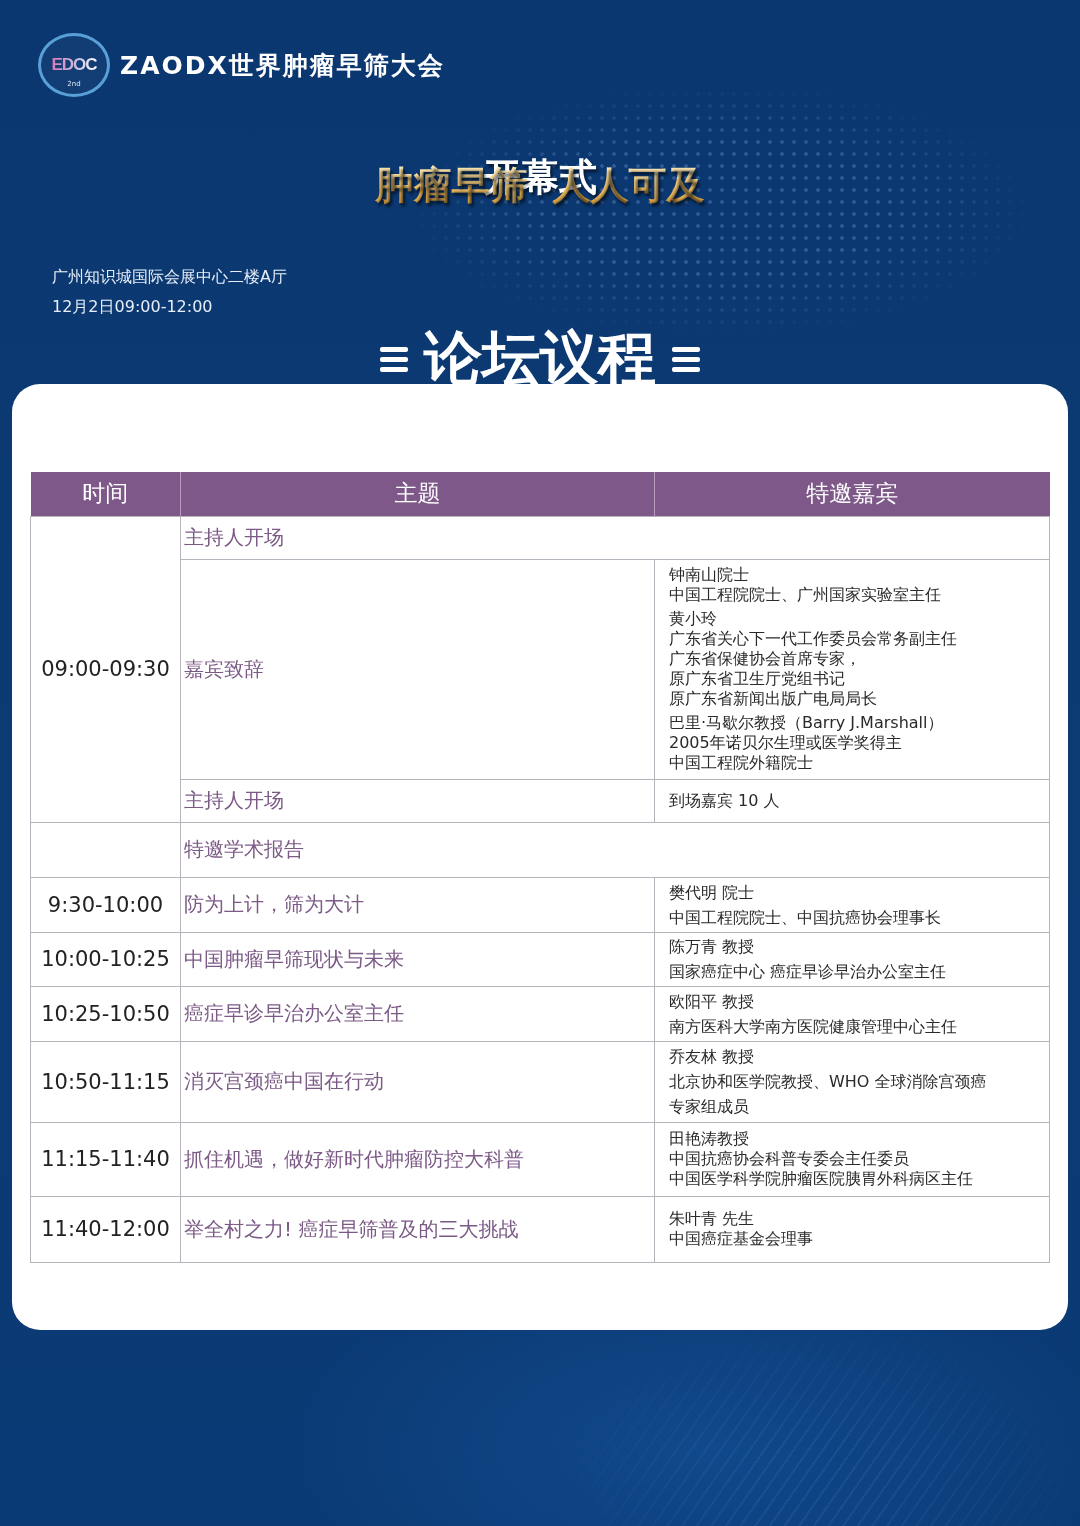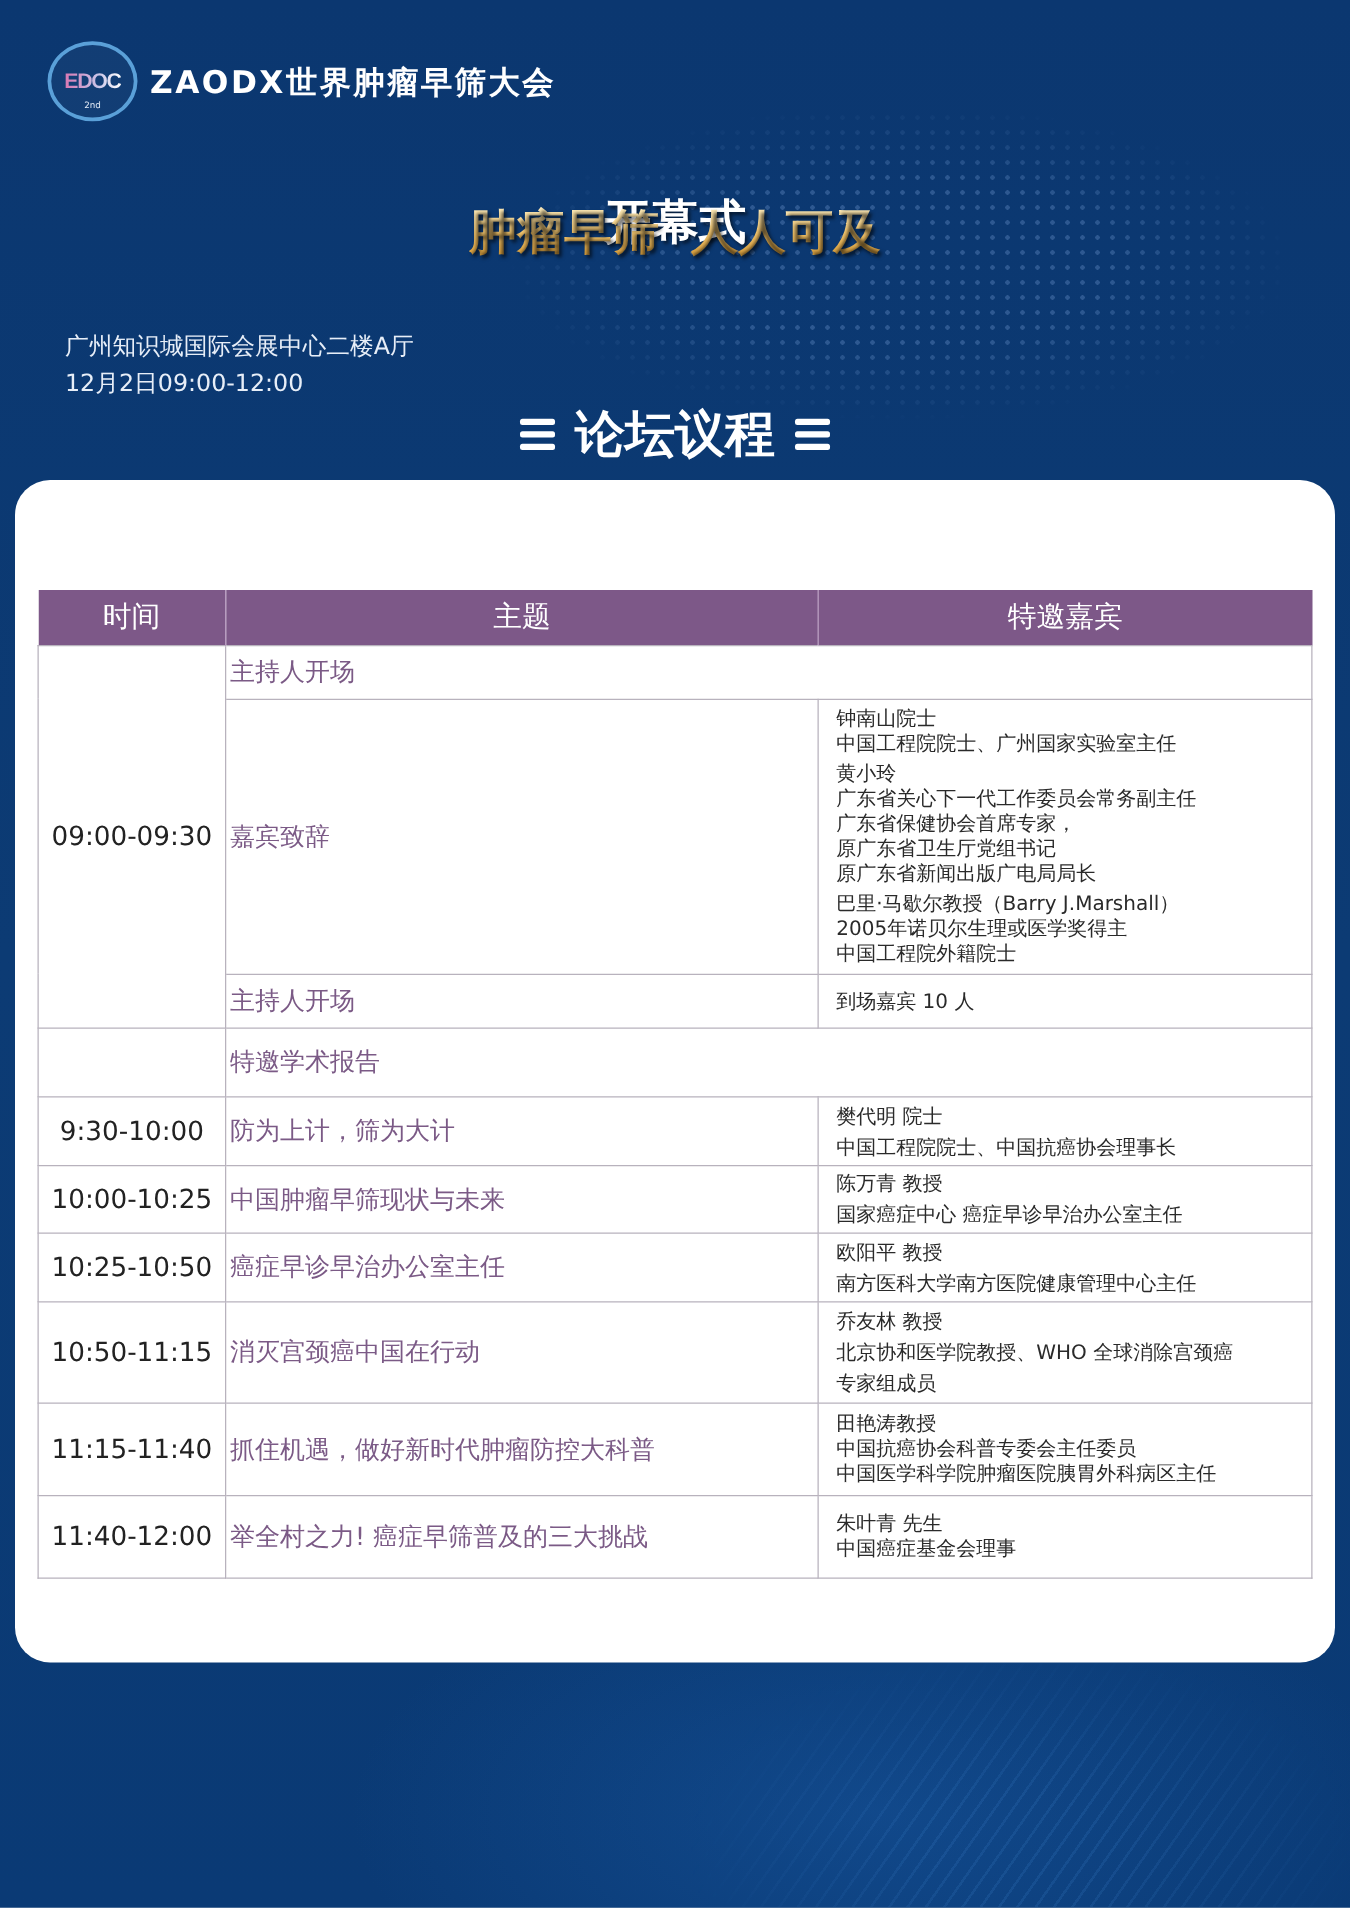--- a/index.html
+++ b/index.html
@@ -52,24 +52,24 @@
   .title2 {
     position: absolute; top: 160px; left: 0; width: 1080px; text-align: center;
     font-size: 38px; font-weight: bold; color: #f0c46e;
     text-shadow: 2px 3px 3px rgba(0,0,0,0.6);
     word-spacing: 12px;
   }
   .title2 .g1, .title2 .g2 {
     background: linear-gradient(180deg, #fff2c8 0%, #f4c56b 55%, #d69a36 100%);
     -webkit-background-clip: text; background-clip: text; color: transparent;
   }
-  .venue { position: absolute; left: 52px; top: 262px; color: #e7eef8; font-size: 19px; line-height: 30px; }
+  .venue { position: absolute; left: 52px; top: 262px; color: #e7eef8; font-size: 16px; line-height: 30px; }
   .agenda-title {
     position: absolute; top: 320px; left: 0; width: 1080px; text-align: center;
-    color: #ffffff; font-size: 40px; font-weight: bold;
+    color: #ffffff; font-size: 58px; font-weight: bold;
     display: flex; justify-content: center; align-items: center; gap: 16px;
   }
   .tri { display: inline-flex; flex-direction: column; gap: 5px; }
   .tri span { display: block; width: 28px; height: 5px; background: #fff; border-radius: 2px; }
   .card {
     position: absolute; left: 12px; top: 384px; width: 1056px; height: 946px;
     background: #ffffff; border-radius: 28px;
   }
   table.agenda {
     position: absolute; left: 30px; top: 472px; width: 1019px;

